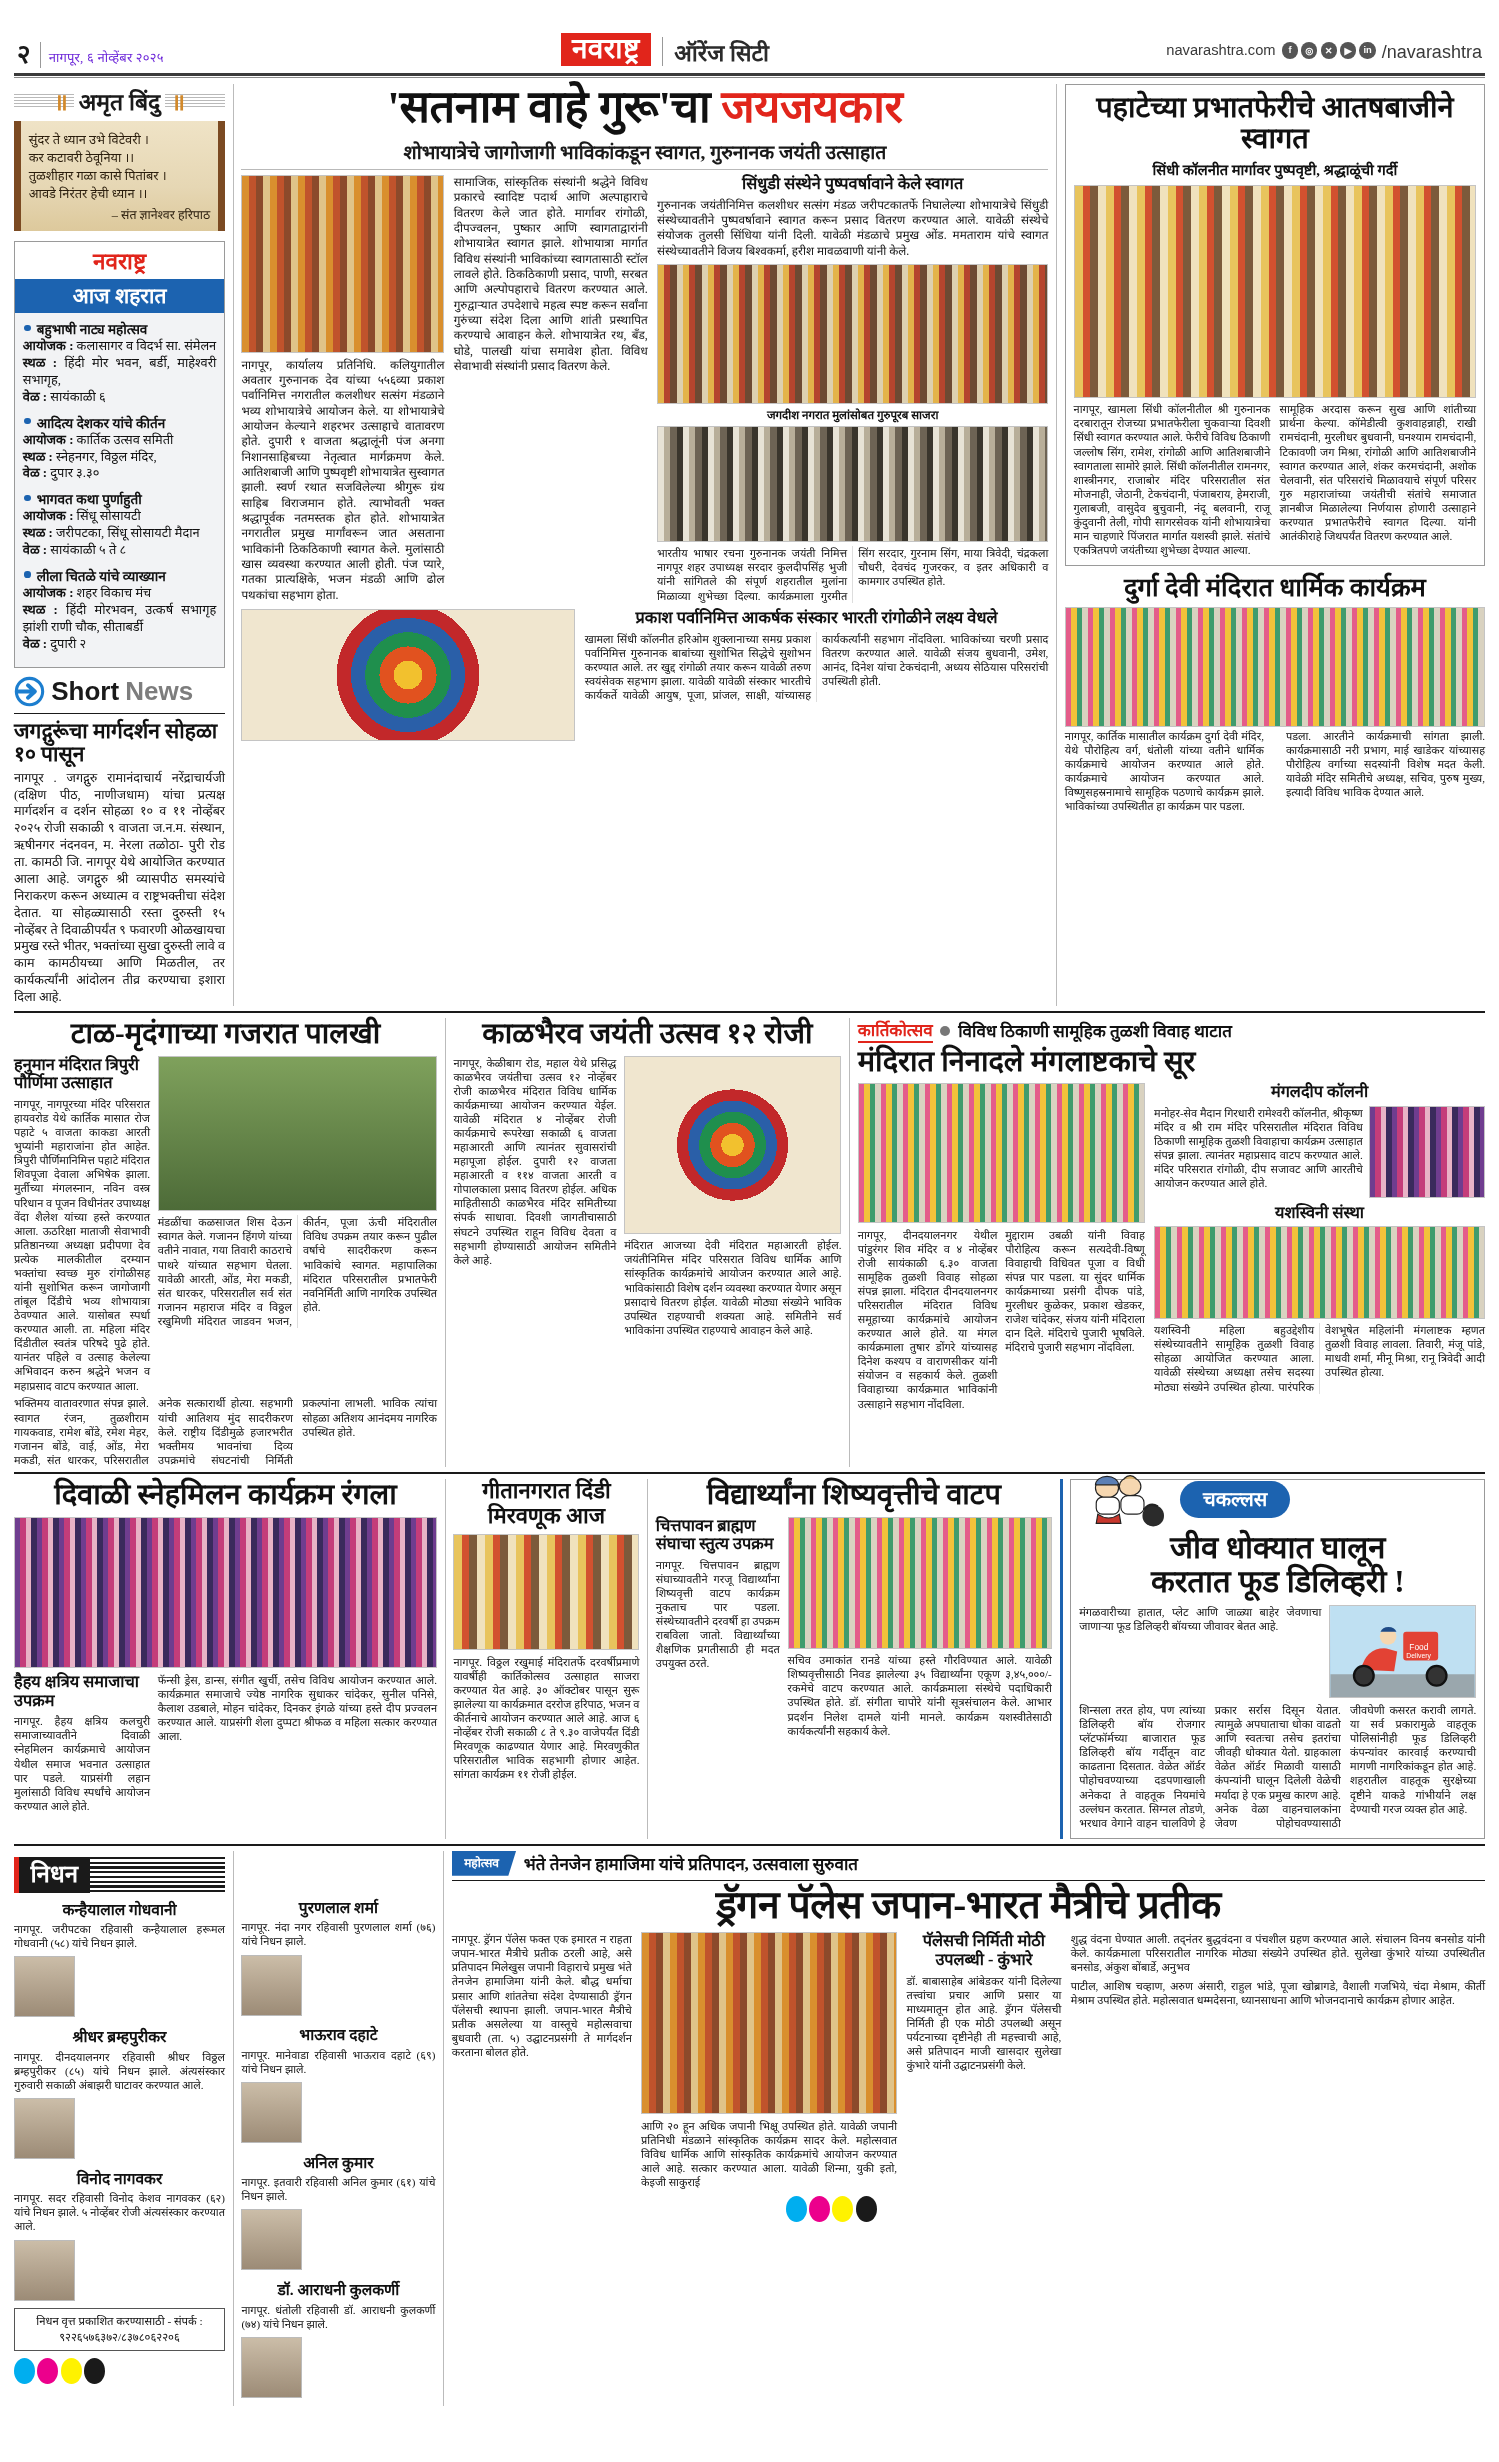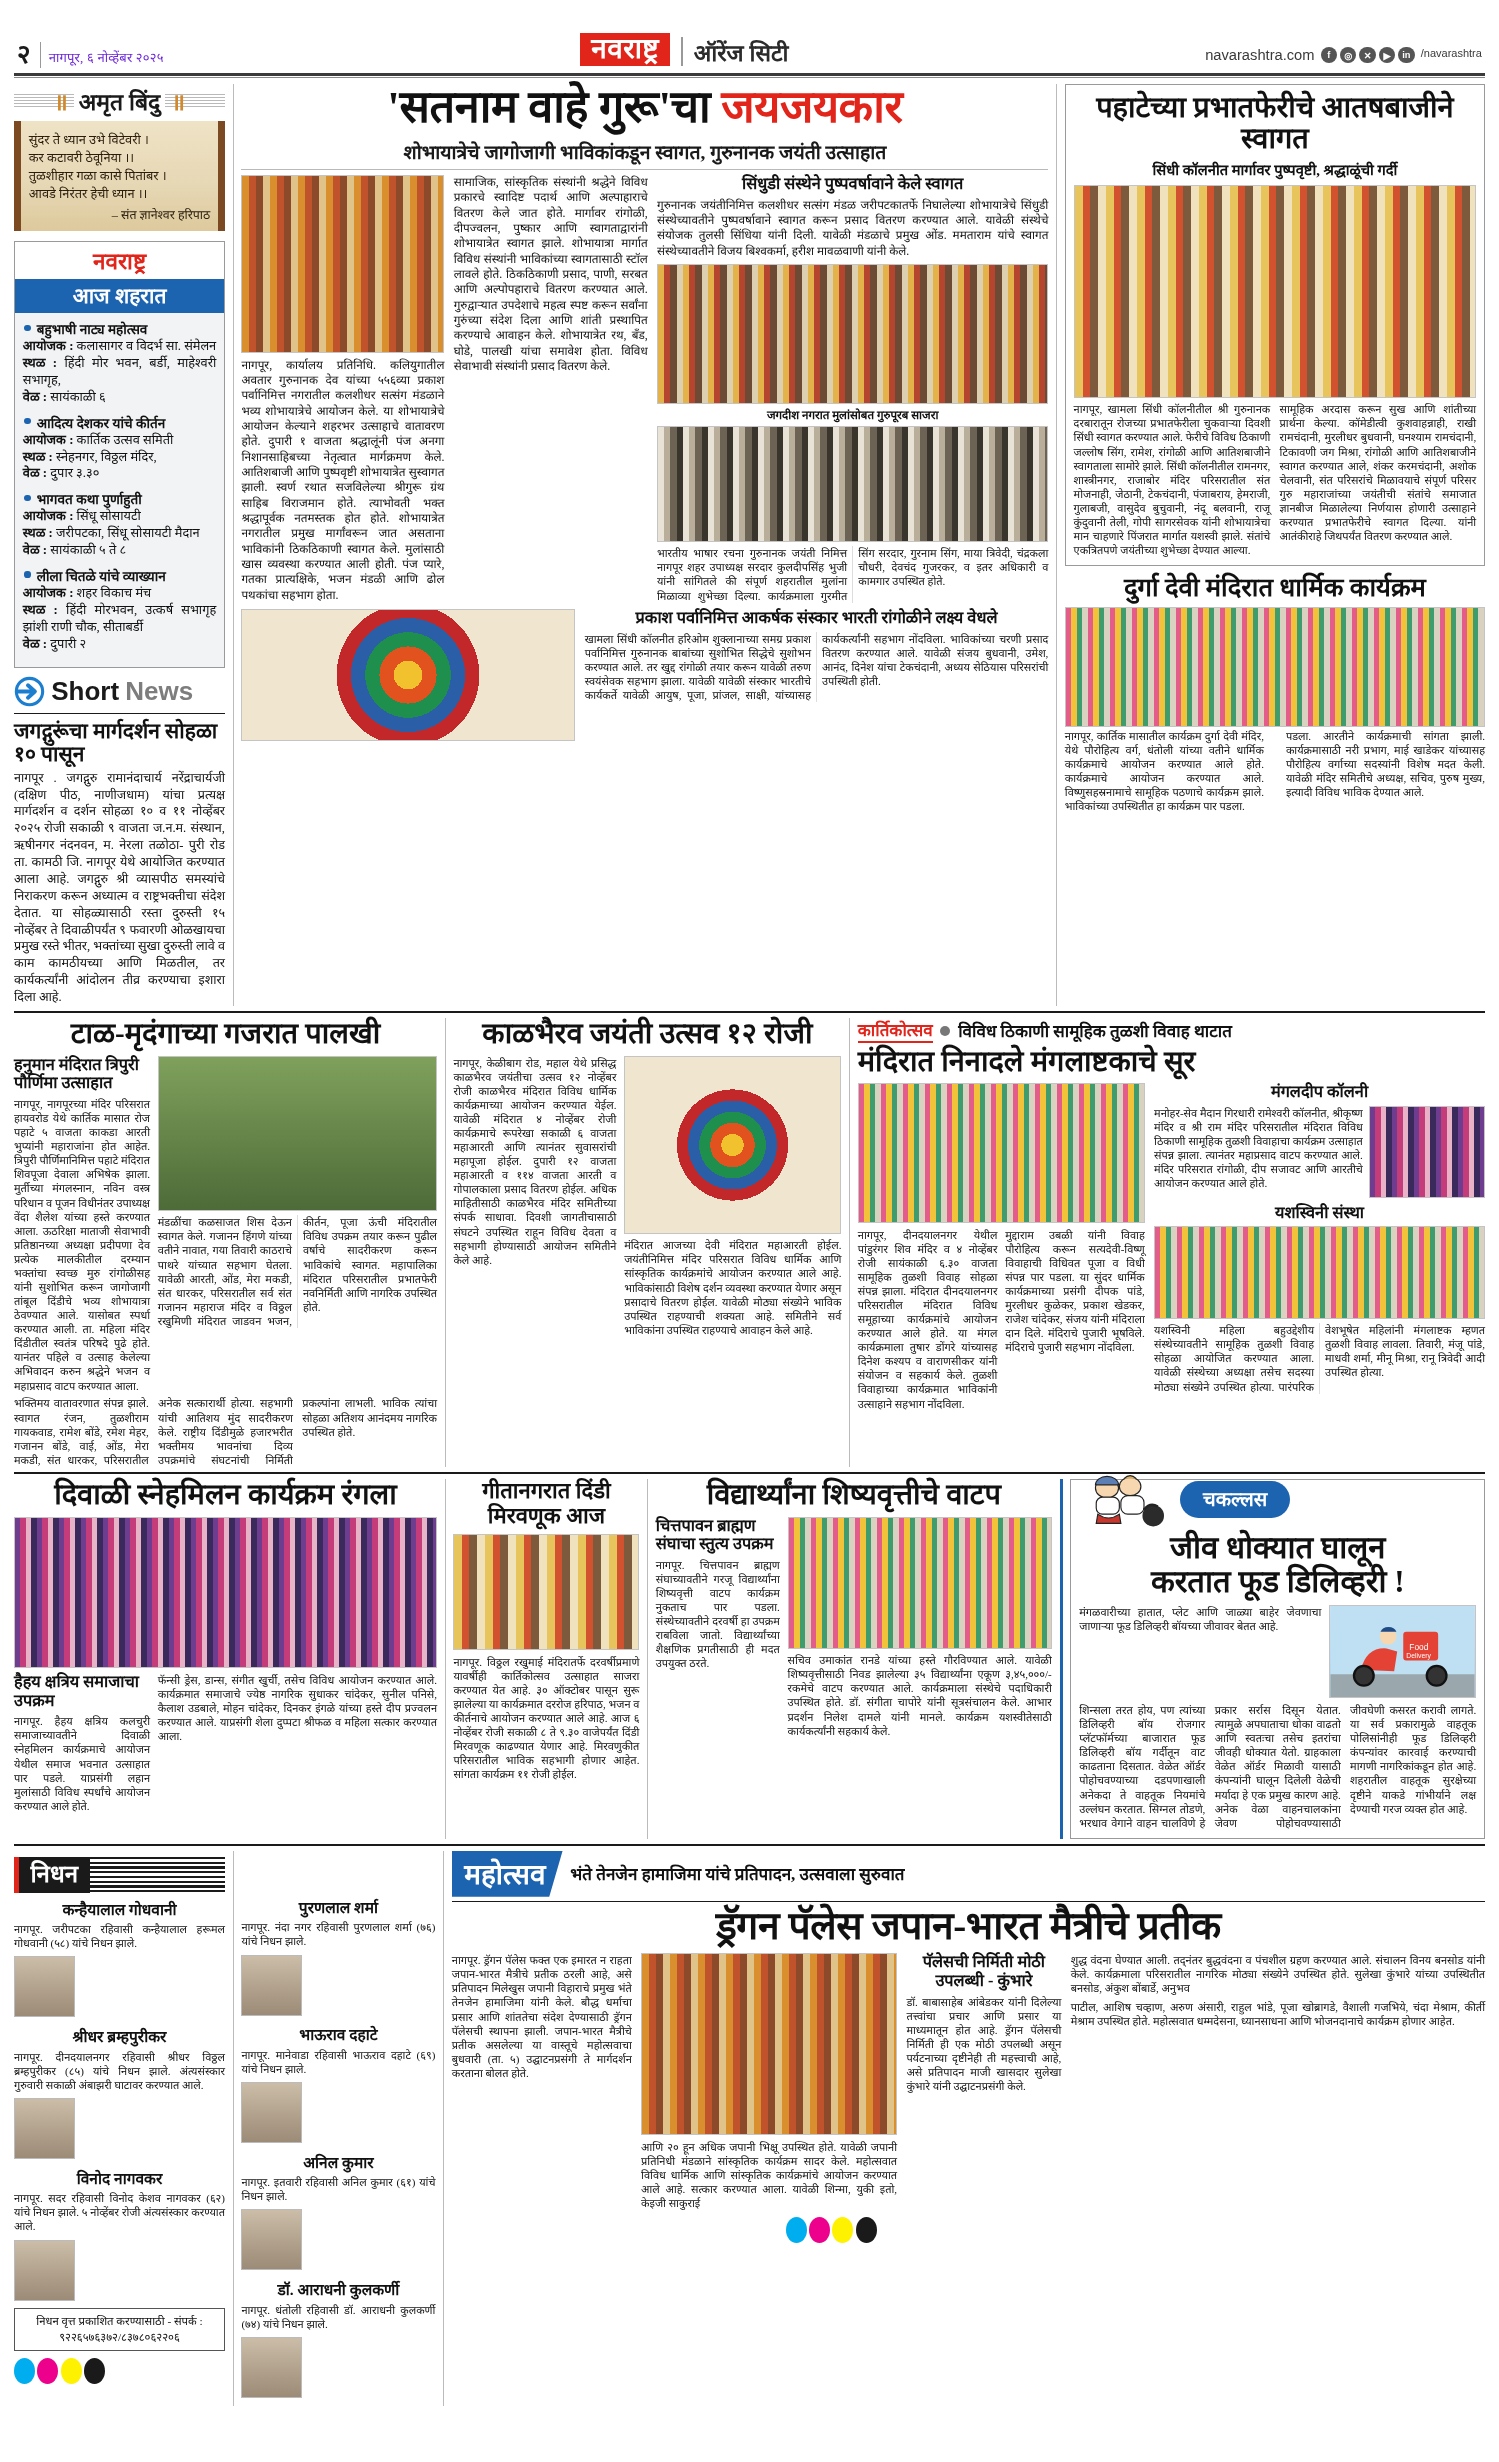--- a/index.html
+++ b/index.html
@@ -29,21 +29,21 @@
   .brand-sep { width: 1.6px; height: 29.5px; background: #999; }
   .brand-city { font-size: 23px; font-weight: 700; color: #2b2b2b; line-height: 1; padding-bottom: 1.6px; }
   .mh-right { flex: 0 0 auto; display: flex; align-items: flex-start; gap: 6.2px; padding-bottom: 4.7px; }
   .mh-site { font-size: 14.7px; color: #3a3a3a; font-family: "Liberation Sans", sans-serif; }
   .soc { display: flex; gap: 3.1px; align-items: center; }
   .soc span {
     width: 16.3px; height: 16.3px; border-radius: 50%; background: #555; color: #fff;
     font-size: 9.3px; display: flex; align-items: center; justify-content: center;
     font-family: "Liberation Sans", sans-serif; font-weight: 700;
   }
-  .mh-handle { font-size: 11px; color: #3a3a3a; font-family: "Liberation Sans", sans-serif; }
+  .mh-handle { font-size: 18px; color: #3a3a3a; font-family: "Liberation Sans", sans-serif; }
 
   .rule-thick { height: 3.1px; background: #3b3b3b; margin: 4.7px 0 1.6px 0; }
   .rule-thin  { height: 0.8px; background: #8a8a8a; margin-bottom: 6.2px; }
   .hr-b { height: 1.6px; background: #1a1a1a; margin: 5.4px 0; }
   .hr-g { height: 0.8px; background: #b9b9b9; margin: 4.7px 0; }
 
   
   .grid { display: flex; gap: 7.8px; }
   .vline { width: 0.8px; background: #bbb; flex: 0 0 0.8px; }
 
@@ -107,21 +107,21 @@
   .col2 { column-count: 2; column-gap: 11px; column-rule: 0.8px solid #ddd; }
   .col3 { column-count: 3; column-gap: 9.3px; }
 
   
   .badge-row { display: flex; align-items: center; gap: 7.8px; }
   .badge-red { color: #e1251b; font-weight: 700; font-size: 17px; border-bottom: 2.3px solid #e1251b; }
   .dotg { width: 10px; height: 10px; border-radius: 50%; background: #777; display: inline-block; }
   .badge-txt { font-weight: 700; font-size: 17px; }
 
   .blue-tab {
-    background: #1c63b0; color: #fff; font-weight: 700; font-size: 28px;
+    background: #1c63b0; color: #fff; font-weight: 700; font-size: 12px;
     padding: 3.1px 17px 4.7px 12.4px; display: inline-block;
     clip-path: polygon(0 0, 100% 0, 88% 100%, 0% 100%);
   }
   .blue-pill { background: #1c63b0; color: #fff; font-weight: 700; font-size: 20px;
     padding: 3.9px 23px 5.4px 23px; border-radius: 22px; display: inline-block; }
 
   .nidhan-head { display: flex; align-items: stretch; height: 36px; margin: 6.2px 0 4.7px 0; }
   .nh-red { width: 5.4px; background: #e1251b; }
   .nh-blk { background: #1a1a1a; color: #fff; font-weight: 700; font-size: 24px; padding: 1.6px 12.4px 3.1px 11px; line-height: 1.3; }
   .nh-stripe { flex: 1; background: repeating-linear-gradient(to bottom,#1a1a1a 0,#1a1a1a 2.3px,#fff 2.3px,#fff 4.7px); }

